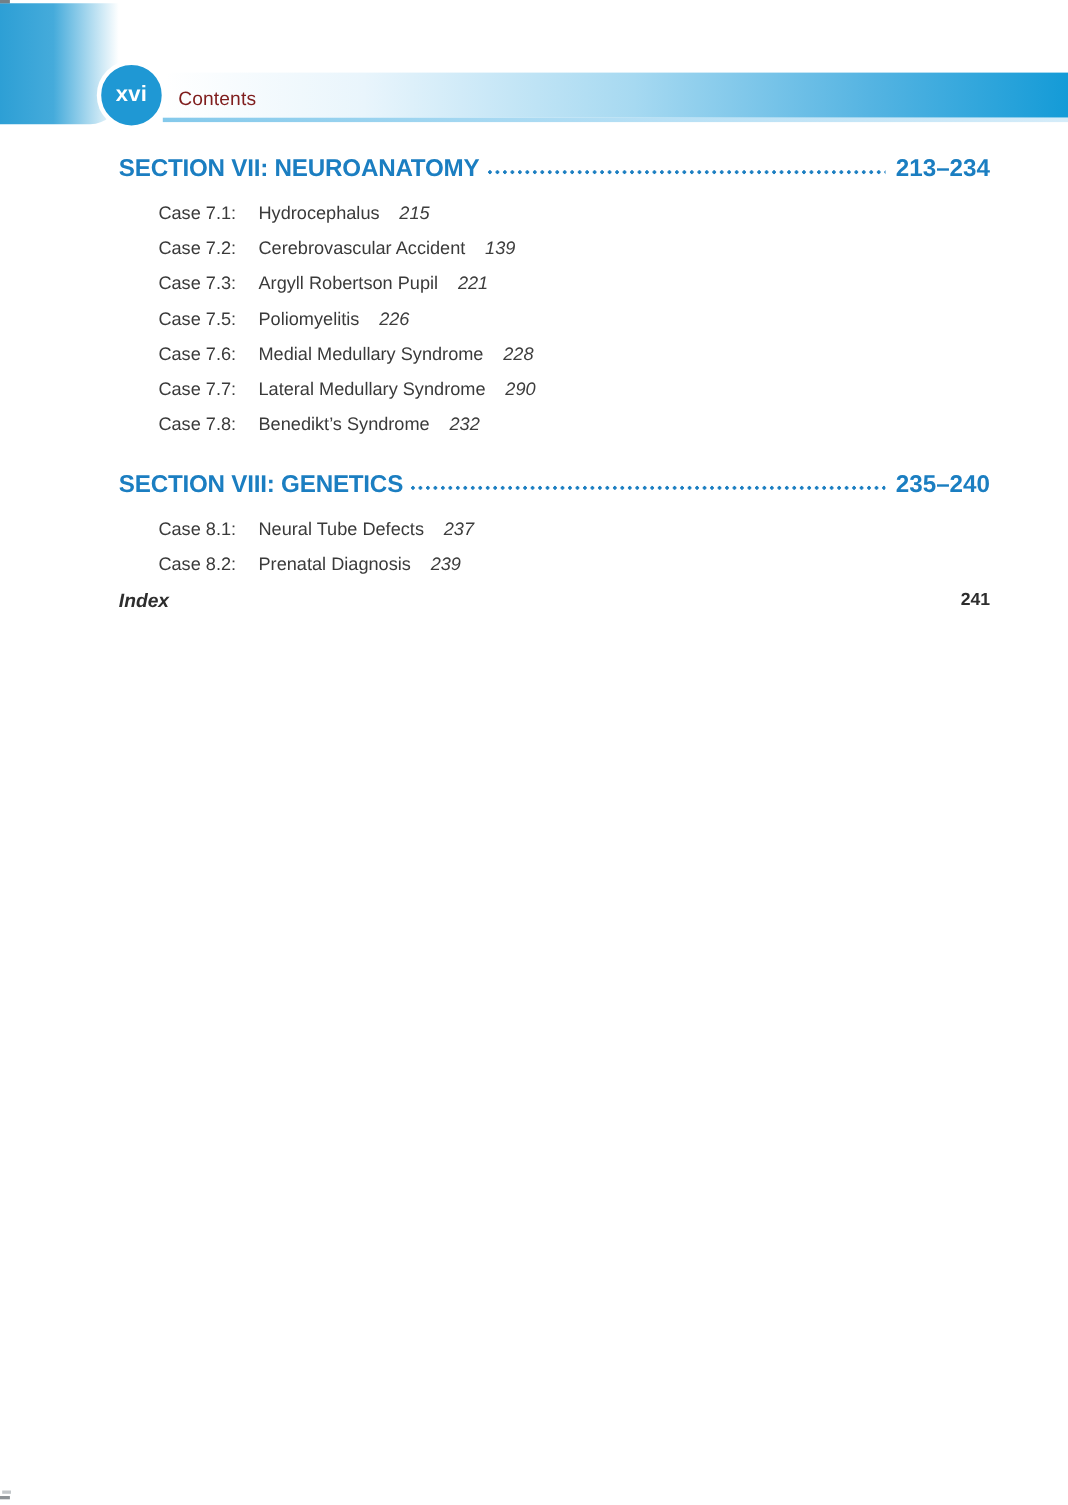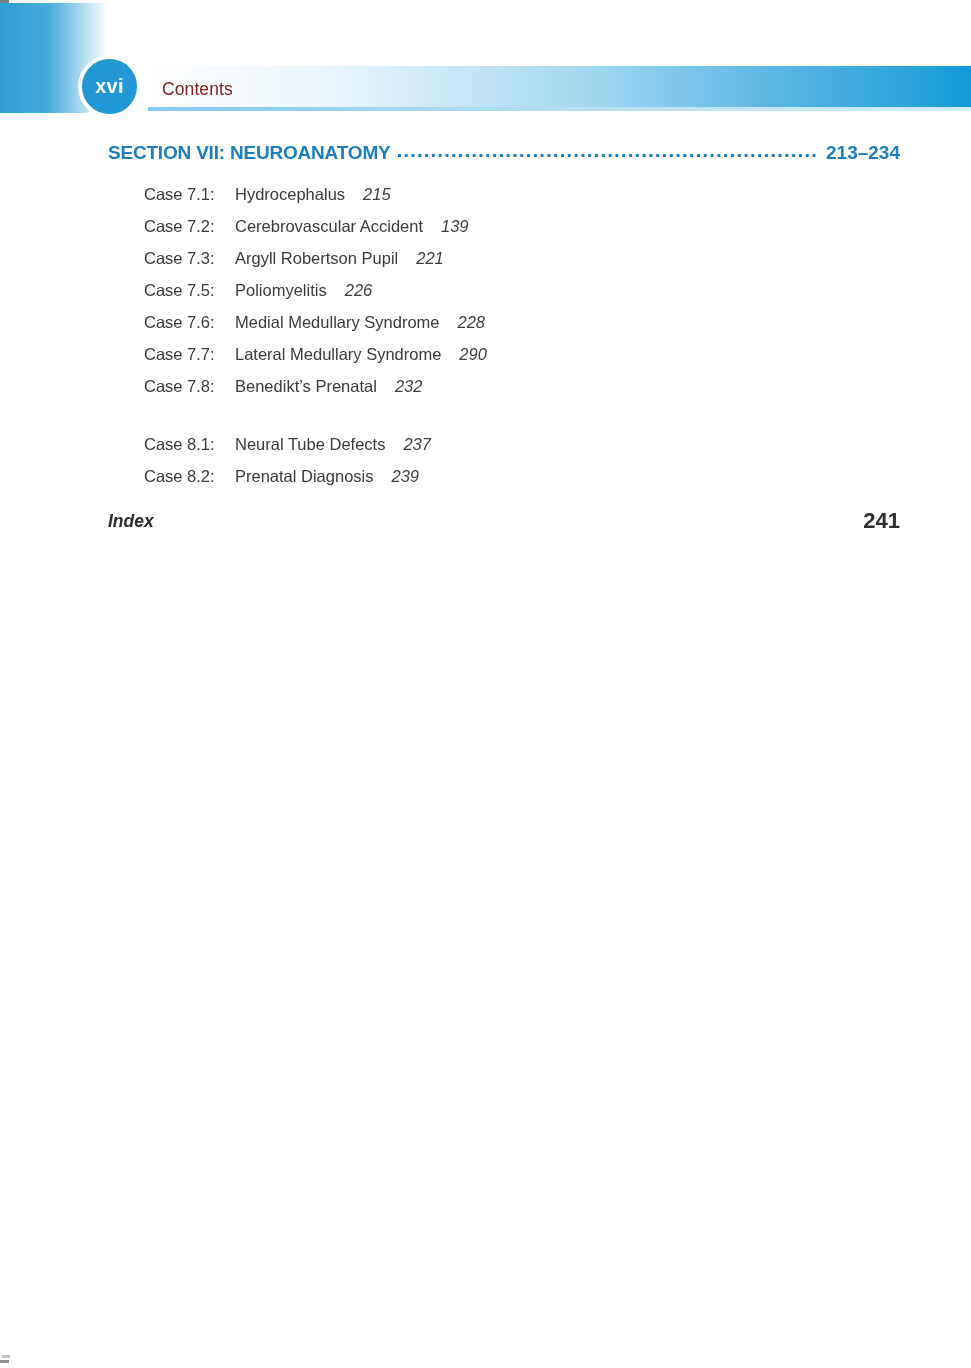--- a/index.html
+++ b/index.html
@@ -22,21 +22,21 @@
   }
   .band {
     position: absolute; top: 66px; left: 150px; right: 0; height: 41px;
     background: linear-gradient(90deg, rgba(255,255,255,0) 0%, #e9f5fc 22%, #a6d9f1 52%, #55b4e2 78%, #149bd7 100%);
   }
   .band-line {
     position: absolute; top: 107px; left: 148px; right: 0; height: 4px;
     background: linear-gradient(90deg, #84c9eb 0%, #b7e0f5 55%, #d5ecf9 100%);
   }
   .badge {
-    position: absolute; top: 55px; left: 78px;
+    position: absolute; top: 55px; left: 88px;
     width: 55px; height: 55px;
     background: #1f98d4;
     border: 4px solid #ffffff;
     border-radius: 50%;
     display: flex; align-items: center; justify-content: center;
   }
   .badge-text {
     color: #ffffff; font-weight: bold; font-size: 20px; letter-spacing: 0.2px;
   }
   .header-title {
@@ -46,45 +46,45 @@
 
   
   .toc { position: absolute; top: 0; left: 0; width: 100%; box-sizing: border-box;
          padding: 141px 71px 0 108px; }
 
   .toc-section { margin: 0; }
   .toc-section + .toc-section { margin-top: 26px; }
 
   .section-heading {
     display: flex; align-items: baseline;
-    color: #1b7ec1; font-weight: bold; font-size: 19px;
+    color: #1b7ec1; font-weight: bold; font-size: 22px;
     letter-spacing: -0.2px; line-height: 24px; white-space: nowrap;
   }
   .leader {
     flex: 1 1 auto; height: 7px; margin: 0 9px 1px 6px; align-self: baseline;
     background-image: radial-gradient(circle, #1b7ec1 1.4px, rgba(0,0,0,0) 1.8px);
     background-size: 6.8px 7px;
     background-repeat: repeat-x;
     background-position: left bottom;
   }
   .section-pages { white-space: nowrap; letter-spacing: 0; }
 
   .case-list { margin: 13px 0 0 36px; }
   .case-row { display: flex; line-height: 32px; font-size: 16.5px; color: #3a3a3a; }
   .case-label { width: 91px; flex: 0 0 auto; }
   .case-title { white-space: nowrap; }
   .case-page { margin-left: 18px; font-style: italic; color: #3d3d3d; }
 
   .index-row {
-    margin-top: 16px;
+    margin-top: 4px;
     display: flex; justify-content: space-between; align-items: flex-end;
     line-height: 26px;
   }
   .index-label { font-weight: bold; font-style: italic; font-size: 17.5px; color: #2d2d2d; }
-  .index-page { font-weight: bold; font-size: 22px; color: #2d2d2d; }
+  .index-page { font-weight: bold; font-size: 16px; color: #2d2d2d; }
 
   
   .artifact { position: absolute; }
   .artifact-top { top: 0; left: 0; width: 9px; height: 3px; background: #5a6a72; opacity: 0.85; }
   .artifact-bottom-1 { top: 1355px; left: 2px; width: 8px; height: 3px; background: #c3c7ca; }
   .artifact-bottom-2 { top: 1360px; left: 0; width: 9px; height: 3px; background: #8d9296; }
 </style>
 </head>
 <body>
 
@@ -141,27 +141,32 @@
   </div>
 
   <div class="case-row">
     <span class="case-label">Case 7.7:</span>
     <span class="case-title">Lateral Medullary Syndrome</span>
     <span class="case-page">290</span>
   </div>
 
   <div class="case-row">
     <span class="case-label">Case 7.8:</span>
-    <span class="case-title">Benedikt’s Prenatal</span>
+    <span class="case-title">Benedikt’s Syndrome</span>
     <span class="case-page">232</span>
   </div>
 </div>
   </section>
 
   <section class="toc-section">
+    <div class="section-heading">
+      <span class="section-title">SECTION VIII: GENETICS</span>
+      <span class="leader"></span>
+      <span class="section-pages">235–240</span>
+    </div>
     <div class="case-list">
   <div class="case-row">
     <span class="case-label">Case 8.1:</span>
     <span class="case-title">Neural Tube Defects</span>
     <span class="case-page">237</span>
   </div>
 
   <div class="case-row">
     <span class="case-label">Case 8.2:</span>
     <span class="case-title">Prenatal Diagnosis</span>

